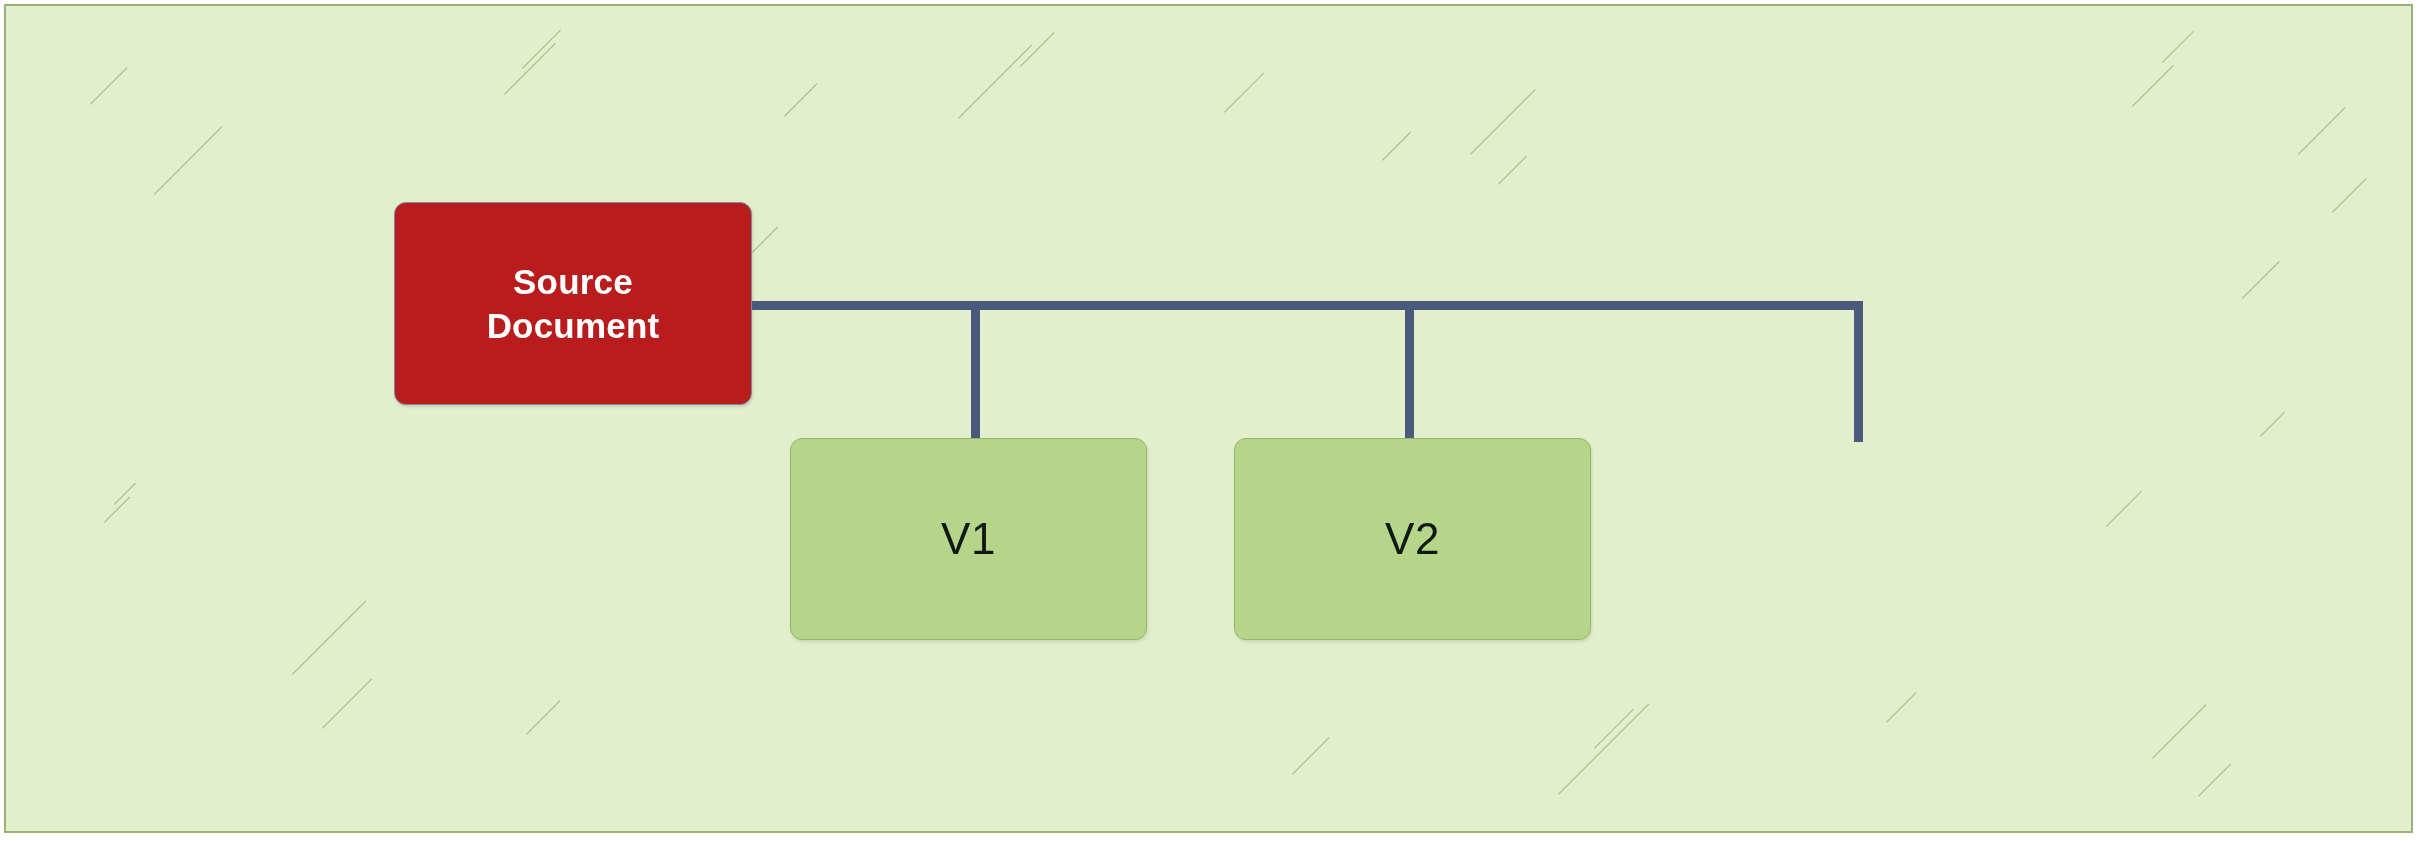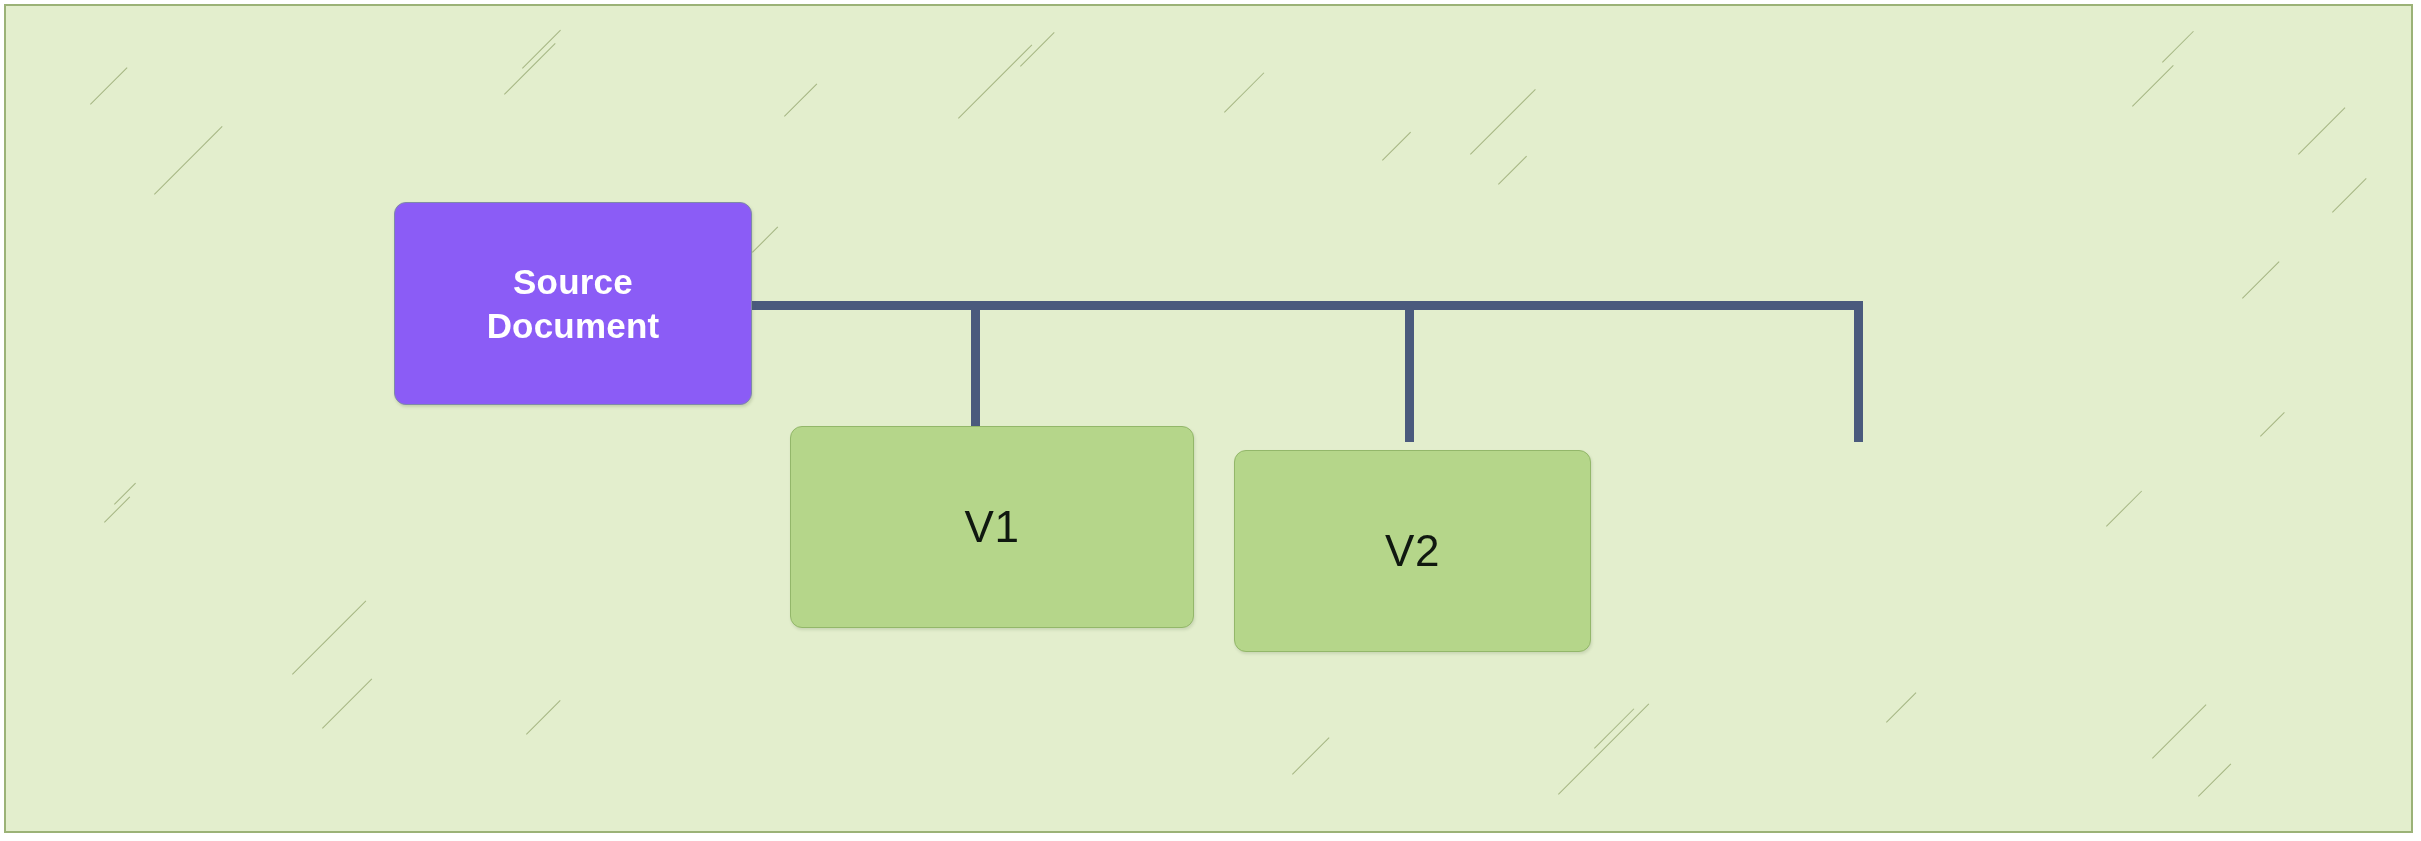--- a/index.html
+++ b/index.html
@@ -59,21 +59,21 @@
     position: absolute;
     box-sizing: border-box;
     display: flex;
     align-items: center;
     justify-content: center;
     text-align: center;
     border-radius: 12px;
   }
 
   .node-source {
-    background: #8b5cf6;
+    background: #b91c1c;
     border: 1.5px solid #7f8aa8;
     color: #ffffff;
     font-weight: bold;
     font-size: 35px;
     line-height: 1.25;
     letter-spacing: 0.2px;
     box-shadow: 1px 2px 3px rgba(90,110,70,0.22);
   }
 
   .node-version {
@@ -135,22 +135,22 @@
     <div class="edge-v" style="left:965px; top:295px; width:9px; height:141px;"></div>
     <div class="edge-v" style="left:1399px; top:295px; width:9px; height:141px;"></div>
     <div class="edge-v" style="left:1848px; top:295px; width:9px; height:141px;"></div>
   </div>
 
   <div class="node node-source" style="left:388px; top:196px; width:358px; height:203px;">
     <span class="node-label">Source
 Document</span>
   </div>
 
-  <div class="node node-version" style="left:784px; top:420px; width:404px; height:202px;">
+  <div class="node node-version" style="left:784px; top:432px; width:357px; height:202px;">
     <span class="node-label">V1</span>
   </div>
 
-  <div class="node node-version" style="left:1228px; top:432px; width:357px; height:202px;margin-top:12px;">
+  <div class="node node-version" style="left:1228px; top:432px; width:357px; height:202px;">
     <span class="node-label">V2</span>
   </div>
 
 
 </div>
 
 </body></html>

